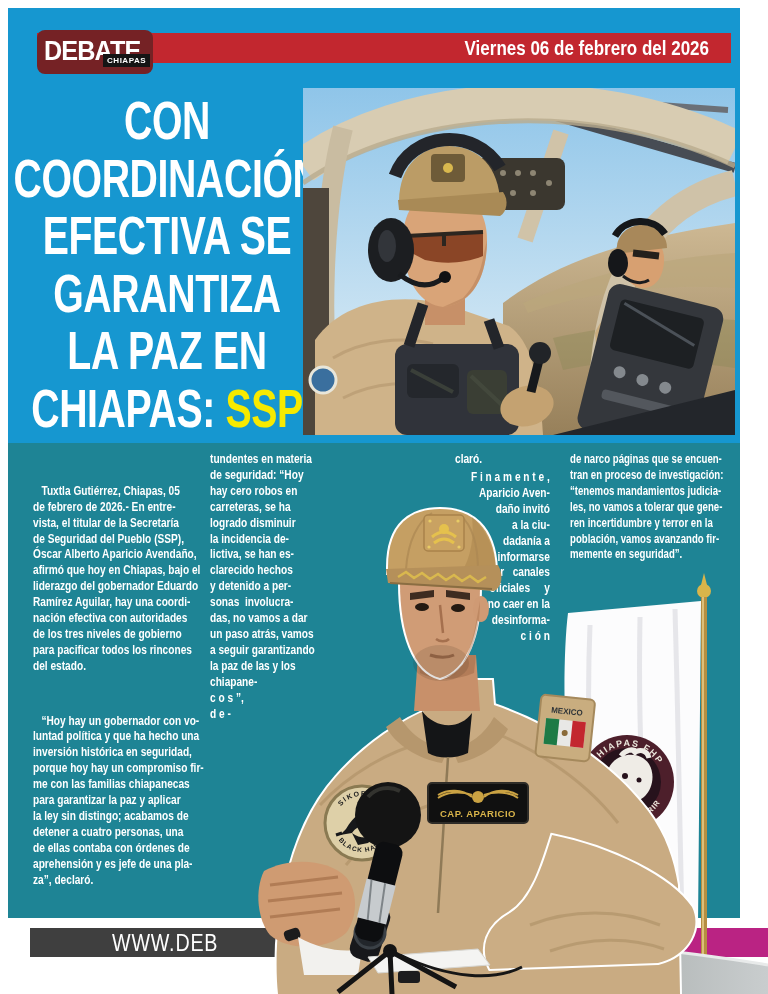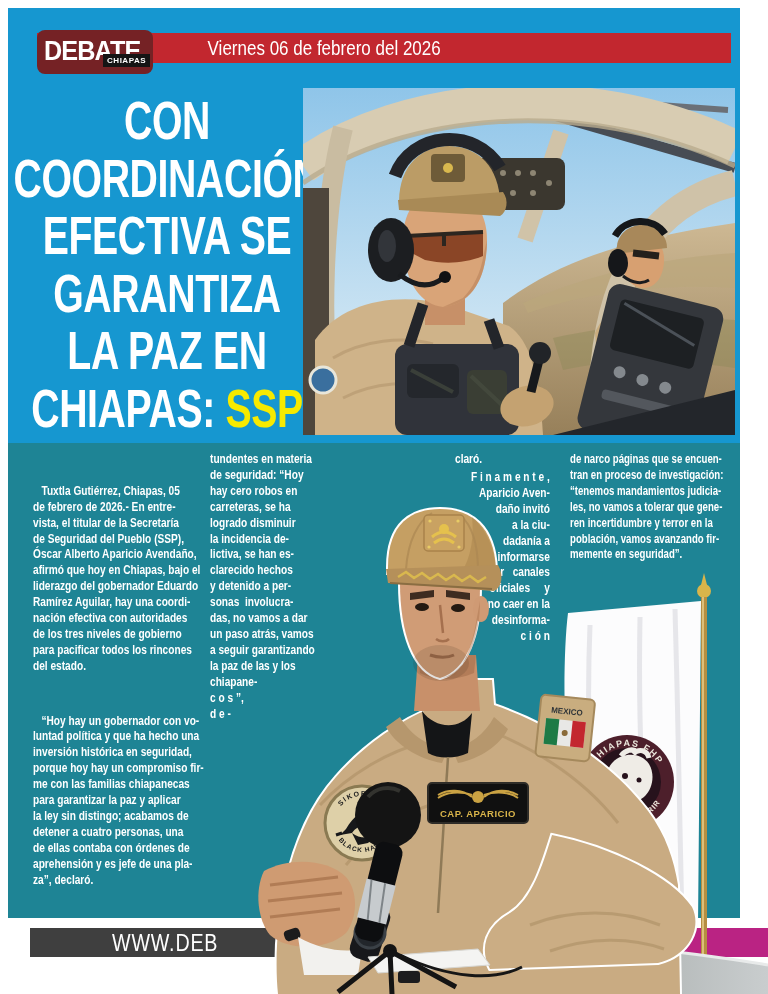--- a/index.html
+++ b/index.html
@@ -6,22 +6,22 @@
   .page{position:relative;width:768px;height:994px;background:#ffffff;overflow:hidden;
         font-family:"Liberation Sans",sans-serif;}
   .abs{position:absolute;}
 
   
   .blue-box{left:8px;top:8px;width:732px;height:435px;background:#1697d0;}
   .teal-box{left:8px;top:443px;width:732px;height:475px;background:#1e8495;}
 
   
   .date-bar{left:37px;top:33px;width:694px;height:30px;background:#c2272f;
-            color:#fff;font-weight:normal;font-size:20px;line-height:30px;
-            text-align:left;padding-left:150px;box-sizing:border-box;}
+            color:#fff;font-weight:bold;font-size:20px;line-height:30px;
+            text-align:right;padding-left:150px;box-sizing:border-box;}
   .date-bar span{display:inline-block;transform:scaleX(.85);transform-origin:center;}
   .logo-box{left:37px;top:30px;width:116px;height:44px;background:#752225;border-radius:8px;}
   .logo-text{position:absolute;left:7px;top:5px;color:#fff;font-weight:bold;font-size:28px;
              letter-spacing:-1px;transform:scaleX(.9);transform-origin:0 0;}
   .logo-chip{position:absolute;right:3px;bottom:7px;background:#151515;color:#fff;
              font-size:8px;font-weight:bold;padding:2px 4px;letter-spacing:.5px;margin-top:12px;}
 
   
   .headline{left:-43px;top:92px;width:420px;color:#fff;font-weight:bold;
             font-size:53px;line-height:57.5px;text-align:center;

